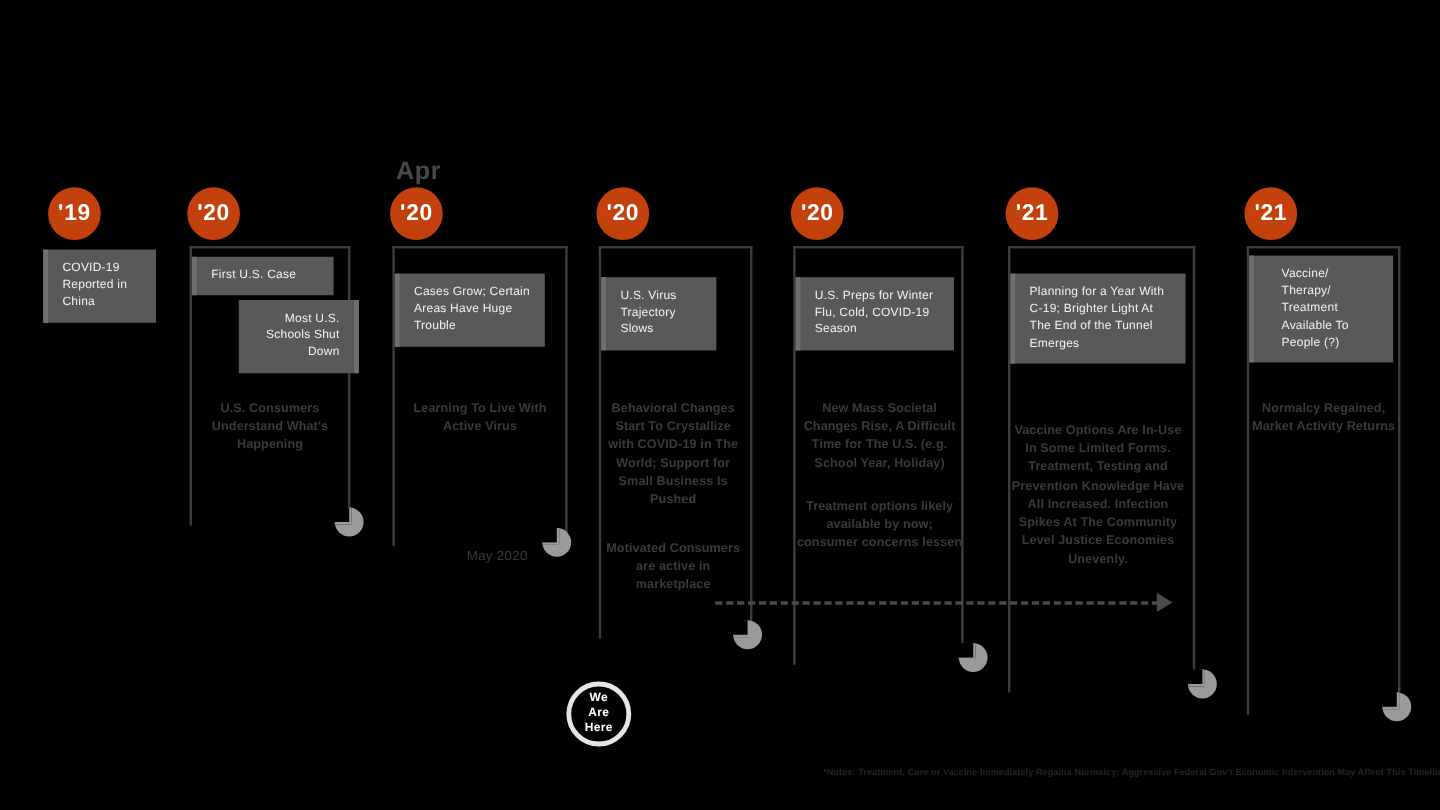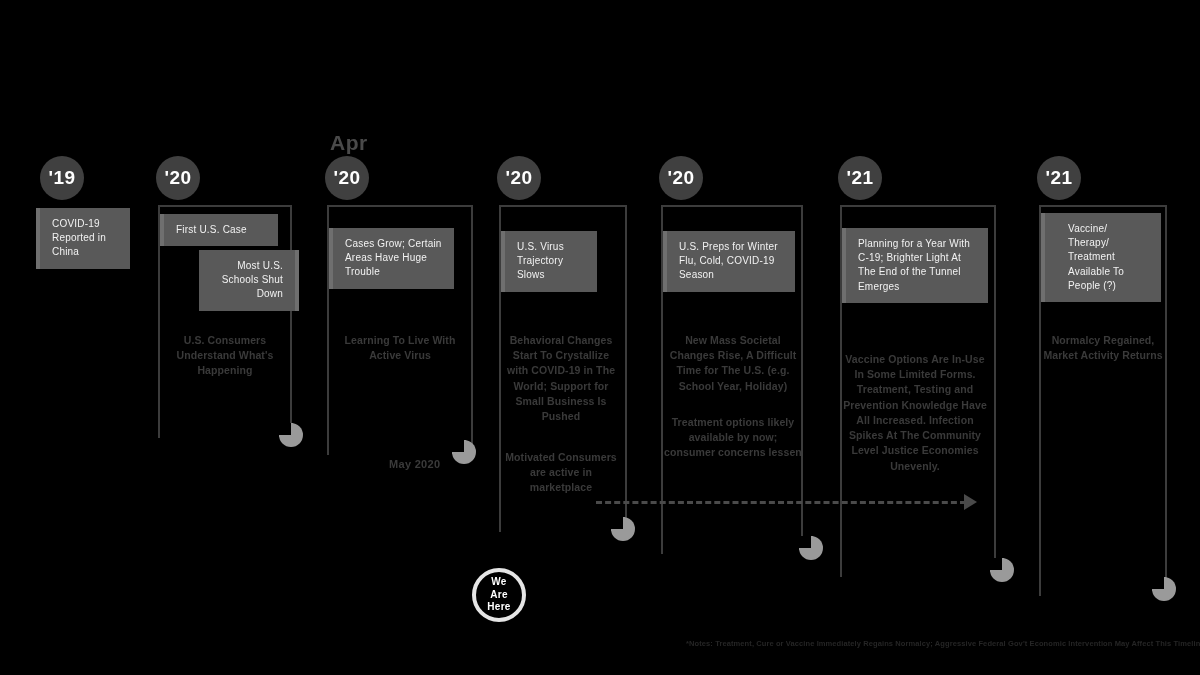--- a/index.html
+++ b/index.html
@@ -17,21 +17,21 @@
   .month-label {
     position: absolute;
     font-size: 21px; font-weight: bold;
     color: #4a4a4a; letter-spacing: .5px;
     white-space: nowrap;
   }
 
   .year-badge {
     position: absolute;
     width: 44px; height: 44px; border-radius: 50%;
-    background: #404040;
+    background: #c2410c;
     color: #fff;
     font-size: 19px; font-weight: bold;
     display: flex; align-items: center; justify-content: center;
     letter-spacing: .5px;
     z-index: 5;
   }
 
   
   .bracket {
     position: absolute;
@@ -60,21 +60,21 @@
     font-size: 10.5px;
     font-weight: bold;
     line-height: 1.45;
     text-align: center;
     letter-spacing: .1px;
   }
 
   .caption {
     position: absolute;
     color: #3a3a3a;
-    font-size: 11px; font-weight: bold;
+    font-size: 11px; font-weight: normal;
     letter-spacing: .3px;
     white-space: nowrap;
   }
 
   
   .pie-marker {
     position: absolute;
     width: 24px; height: 24px; border-radius: 50%;
     background: #9a9a9a;
     z-index: 4;

